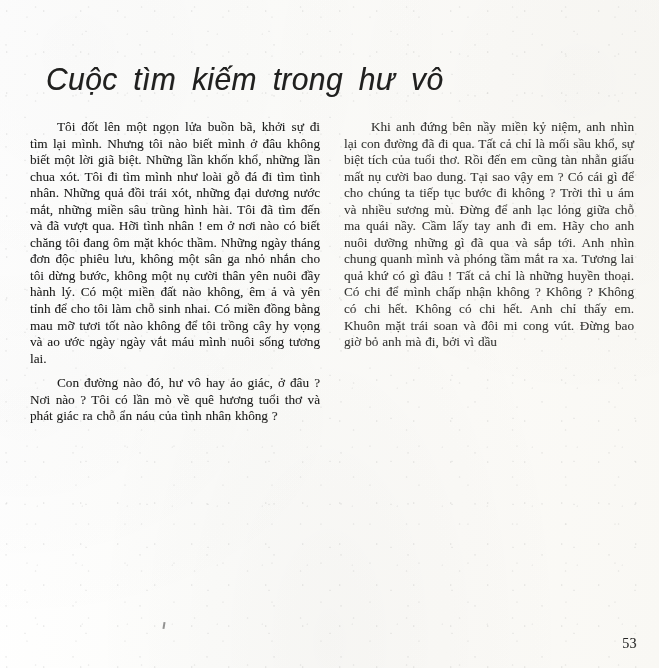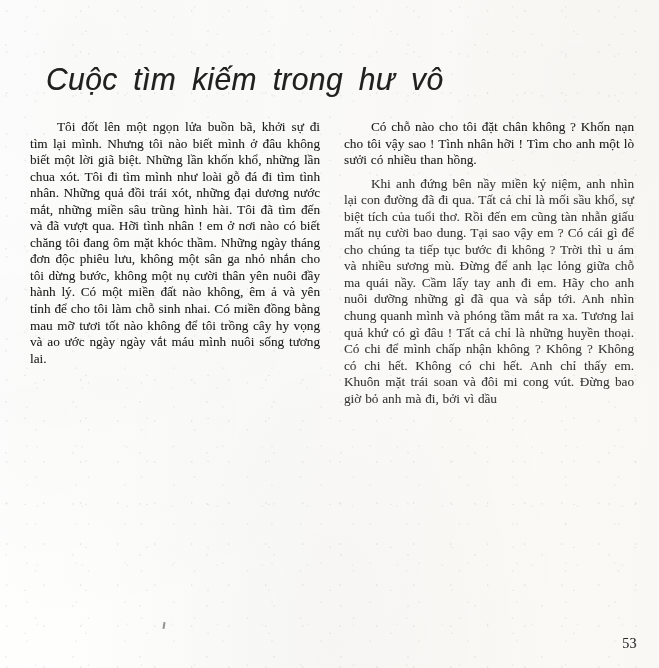--- a/index.html
+++ b/index.html
@@ -139,24 +139,24 @@
 <div class="page">
 
   <div class="title-block">
     <h1 class="title">Cuộc tìm kiếm trong hư vô</h1>
   </div>
 
   <div class="columns">
 
     <div class="col left">
       <p>Tôi đốt lên một ngọn lửa buồn bã, khởi sự đi tìm lại mình. Nhưng tôi nào biết mình ở đâu không biết một lời giã biệt. Những lần khốn khổ, những lần chua xót. Tôi đi tìm mình như loài gỗ đá đi tìm tình nhân. Những quả đồi trái xót, những đại dương nước mắt, những miền sâu trũng hình hài. Tôi đã tìm đến và đã vượt qua. Hỡi tình nhân ! em ở nơi nào có biết chăng tôi đang ôm mặt khóc thầm. Những ngày tháng đơn độc phiêu lưu, không một sân ga nhỏ nhắn cho tôi dừng bước, không một nụ cười thân yên nuôi đầy hành lý. Có một miền đất nào không, êm ả và yên tỉnh để cho tôi làm chỗ sinh nhai. Có miền đồng bằng mau mỡ tươi tốt nào không để tôi trồng cây hy vọng và ao ước ngày ngày vắt máu mình nuôi sống tương lai.</p>
+      <p>Con đường nào đó, hư vô hay ảo giác, ở đâu ? Nơi nào ? Tôi có lần mò về quê hương tuổi thơ và phát giác ra chỗ ẩn náu của tình nhân không ?</p>
     </div>
 
     <div class="col right">
-      <p class="tight">Có chỗ nào cho tôi đặt chân không ? Khốn nạn cho tôi vậy sao ! Tình nhân hỡi ! Tìm cho anh một lò sưởi có nhiều than hồng.</p>
       <p class="fade-b">Khi anh đứng bên nầy miền kỷ niệm, anh nhìn lại con đường đã đi qua. Tất cả chỉ là mối sầu khổ, sự biệt tích của tuổi thơ. Rồi đến em cũng tàn nhẫn giấu mất nụ cười bao dung. Tại sao vậy em ? Có cái gì để cho chúng ta tiếp tục bước đi không ? Trời thì u ám và nhiều sương mù. Đừng để anh lạc lỏng giữa chỗ ma quái nầy. Cầm lấy tay anh đi em. Hãy cho anh nuôi dưỡng những gì đã qua và sắp tới. Anh nhìn chung quanh mình và phóng tầm mắt ra xa. Tương lai quả khứ có gì đâu ! Tất cả chỉ là những huyền thoại. Có chi để mình chấp nhận không ? Không ? Không có chi hết. Không có chi hết. Anh chỉ thấy em. Khuôn mặt trái soan và đôi mi cong vút. Đừng bao giờ bỏ anh mà đi, bởi vì dầu</p>
     </div>
 
   </div>
 
   <div class="stray-mark"></div>
 
   <div class="folio">53</div>
 
 </div>

